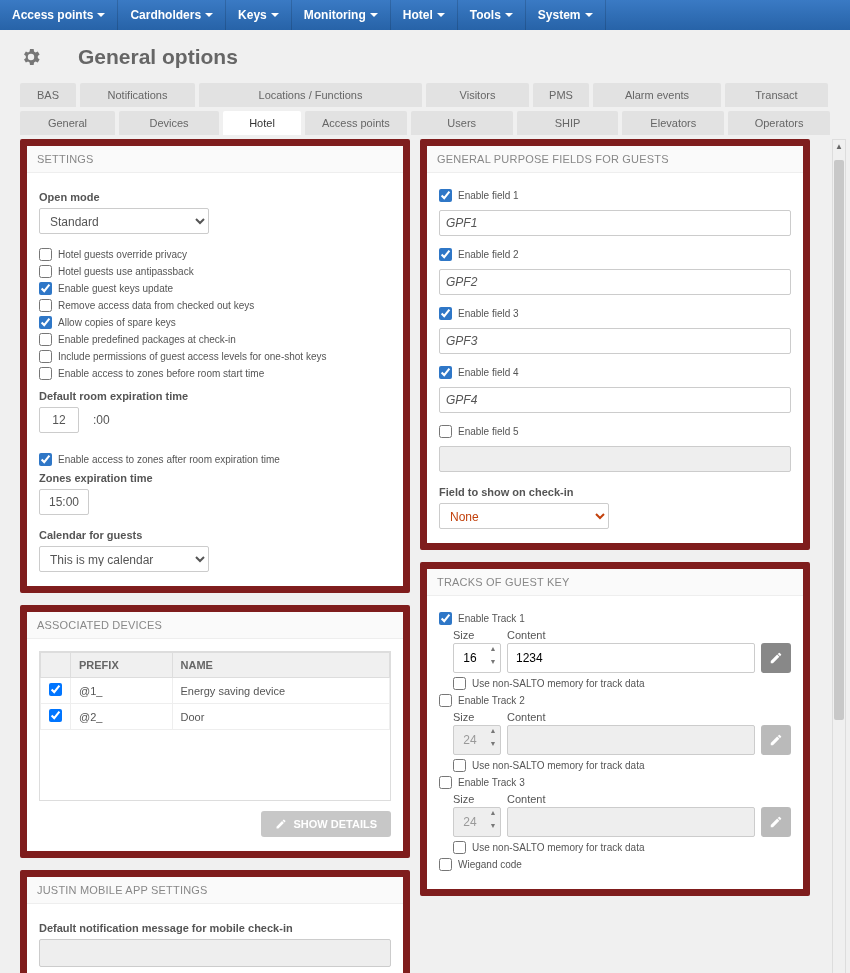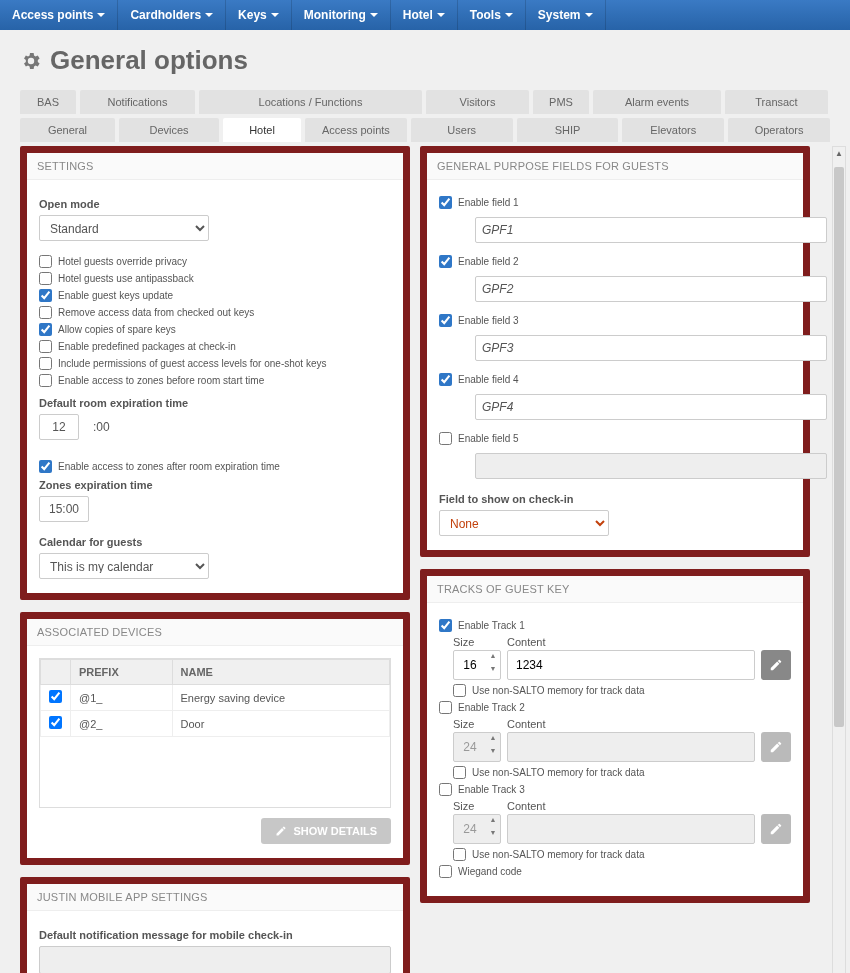--- a/index.html
+++ b/index.html
@@ -6,21 +6,21 @@
   body { font-family: Arial, Helvetica, sans-serif; font-size: 12px; color: #555; background: #f7f7f7; width: 850px; }
   
   
   .topnav { background: linear-gradient(#3a7ac4, #2763a8); display: flex; height: 30px; align-items: stretch; }
   .topnav-item { color: #fff; font-weight: bold; font-size: 12px; padding: 0 12px; display: flex; align-items: center; gap: 4px; cursor: pointer; border-right: 1px solid rgba(0,0,0,0.15); }
   .caret-down { width: 0; height: 0; border-left: 4px solid transparent; border-right: 4px solid transparent; border-top: 4px solid #fff; display: inline-block; }
   
   
   .page { background: #f0f0f0; padding: 15px 20px 10px 20px; }
   .page-title-row { display: flex; align-items: center; gap: 8px; margin-bottom: 14px; }
-  .page-title { font-size: 26px; font-weight: bold; color: #666; }
+  .page-title { font-size: 21px; font-weight: bold; color: #666; margin-left: 28px; }
   .gear-svg { width: 22px; height: 22px; fill: #777; }
   
   
   .tabrow { display: flex; gap: 4px; margin-bottom: 4px; }
   .tab { background: #e2e2e2; color: #666; font-size: 11px; text-align: center; padding: 6px 0; border-radius: 2px 2px 0 0; cursor: pointer; }
   .tab.active { background: #fff; color: #333; }
   .tabrow.row1 .tab:nth-child(1){flex:0 0 56px}
   .tabrow.row1 .tab:nth-child(2){flex:0 0 115px}
   .tabrow.row1 .tab:nth-child(3){flex:0 0 223px}
   .tabrow.row1 .tab:nth-child(4){flex:0 0 103px}
@@ -44,21 +44,21 @@
   select { width: 170px; height: 26px; }
   input[type=text].full { width: 100%; }
   input[type=text].num { width: 40px; text-align: center; }
   
   .chk-row { display: flex; align-items: center; gap: 6px; margin: 4px 0; }
   .chk-row input[type=checkbox] { accent-color: #2f77c7; width:13px; height:13px; }
   .chk-row span { font-size: 10px; color: #555; }
   
   .inline { display: flex; align-items: center; gap: 14px; }
   
-  .gpf-input { width:100%; padding:6px 8px; border:1px solid #ccc; border-radius:2px; font-size:12px; font-style:italic; color:#888; margin-top:4px; margin-bottom:8px;margin-left:36px; }
+  .gpf-input { width:100%; padding:6px 8px; border:1px solid #ccc; border-radius:2px; font-size:12px; font-style:italic; color:#888; margin-top:4px; margin-bottom:8px; }
   .gpf-input.disabled { background:#eee; }
   
   .track-row { display:flex; gap:6px; align-items:flex-end; margin:4px 0 2px 14px;}
   .track-col-label { font-size:11px; color:#555; margin-bottom:2px;}
   .track-size { width:48px; }
   .track-content { flex:1; }
   .icon-btn { width:30px; height:30px; background:#888; border-radius:3px; display:flex; align-items:center; justify-content:center; cursor:pointer; }
   .icon-btn.disabled{ background:#aaa; opacity:.8;}
   .pencil-svg { width:14px; height:14px; fill:#fff; }
   input.track-content-input{ width:100%; height:30px; border:1px solid #ccc; border-radius:2px; padding:0 8px; font-size:12px;}

